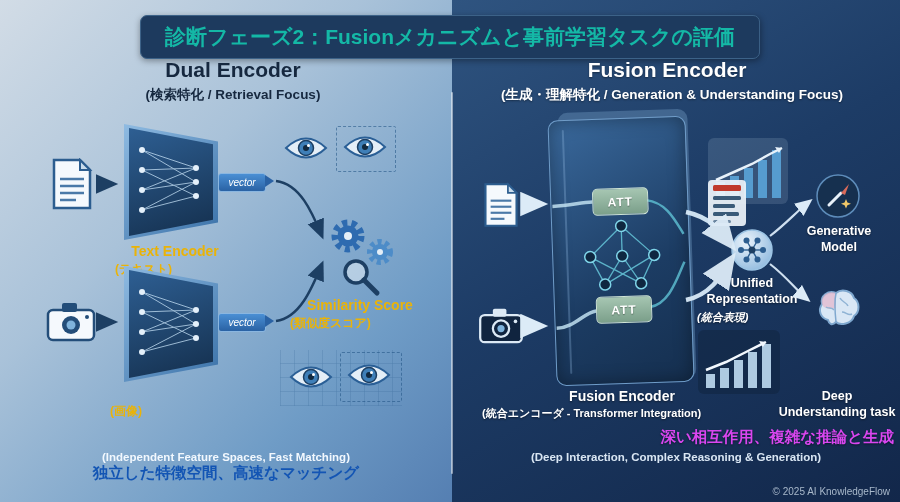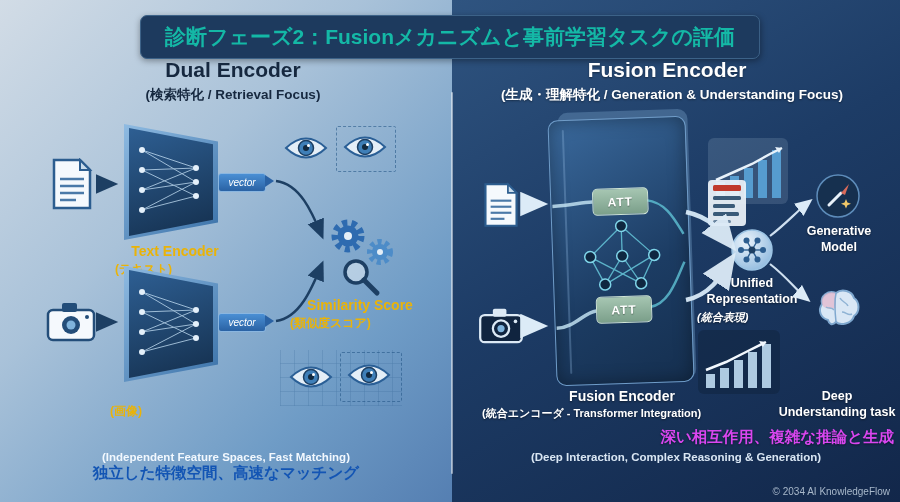--- a/index.html
+++ b/index.html
@@ -346,21 +346,21 @@
     <path d="M14,34 C6,32 4,24 8,18 C6,10 14,4 22,7 C28,2 38,5 40,12 C46,16 46,26 40,30 C38,38 26,40 22,36 C18,40 15,38 14,34 Z" fill="#d9e7f5" stroke="#7fa8cf" stroke-width="2"></path>
     <path d="M8,18 C6,10 14,4 22,7 L22,22 C16,24 10,23 8,18 Z" fill="#e3b8cc" opacity=".75"></path>
     <path d="M22,7 C20,17 21,27 22,36" stroke="#7fa8cf" stroke-width="1.5" fill="none"></path>
     <path d="M26,12 C28,16 32,16 34,20 M28,26 C32,26 34,30 38,28 M12,21 C15,23 18,21 20,24" stroke="#8fb3d4" stroke-width="1.5" fill="none"></path>
   </svg>
   <div class="abs lbl lbl-light" style="left:776px;top:352px;width:122px;font-size:12.5px;margin-top:37px;">Deep Understanding task</div>
 
   <div class="abs tag-jp-right" style="left:458px;top:427px;width:436px;">深い相互作用、複雑な推論と生成</div>
   <div class="abs tag-en-right" style="left:458px;top:451px;width:436px;">(Deep Interaction, Complex Reasoning &amp; Generation)</div>
 
-  <div class="abs copyright" style="right:10px;top:486px;">© 2034 AI KnowledgeFlow</div>
+  <div class="abs copyright" style="right:10px;top:486px;">© 2025 AI KnowledgeFlow</div>
 
   <svg class="abs" style="left:0;top:0;pointer-events:none;" width="900" height="502" viewBox="0 0 900 502">
     <defs>
       <marker id="mDark" markerWidth="9" markerHeight="8" refX="6.5" refY="3.5" orient="auto">
         <path d="M0,0 L8,3.5 L0,7 Z" fill="#1d3f63"></path>
       </marker>
       <marker id="mLight" markerWidth="9" markerHeight="8" refX="6.5" refY="3.5" orient="auto">
         <path d="M0,0 L8,3.5 L0,7 Z" fill="#dcebf7"></path>
       </marker>
     </defs>

